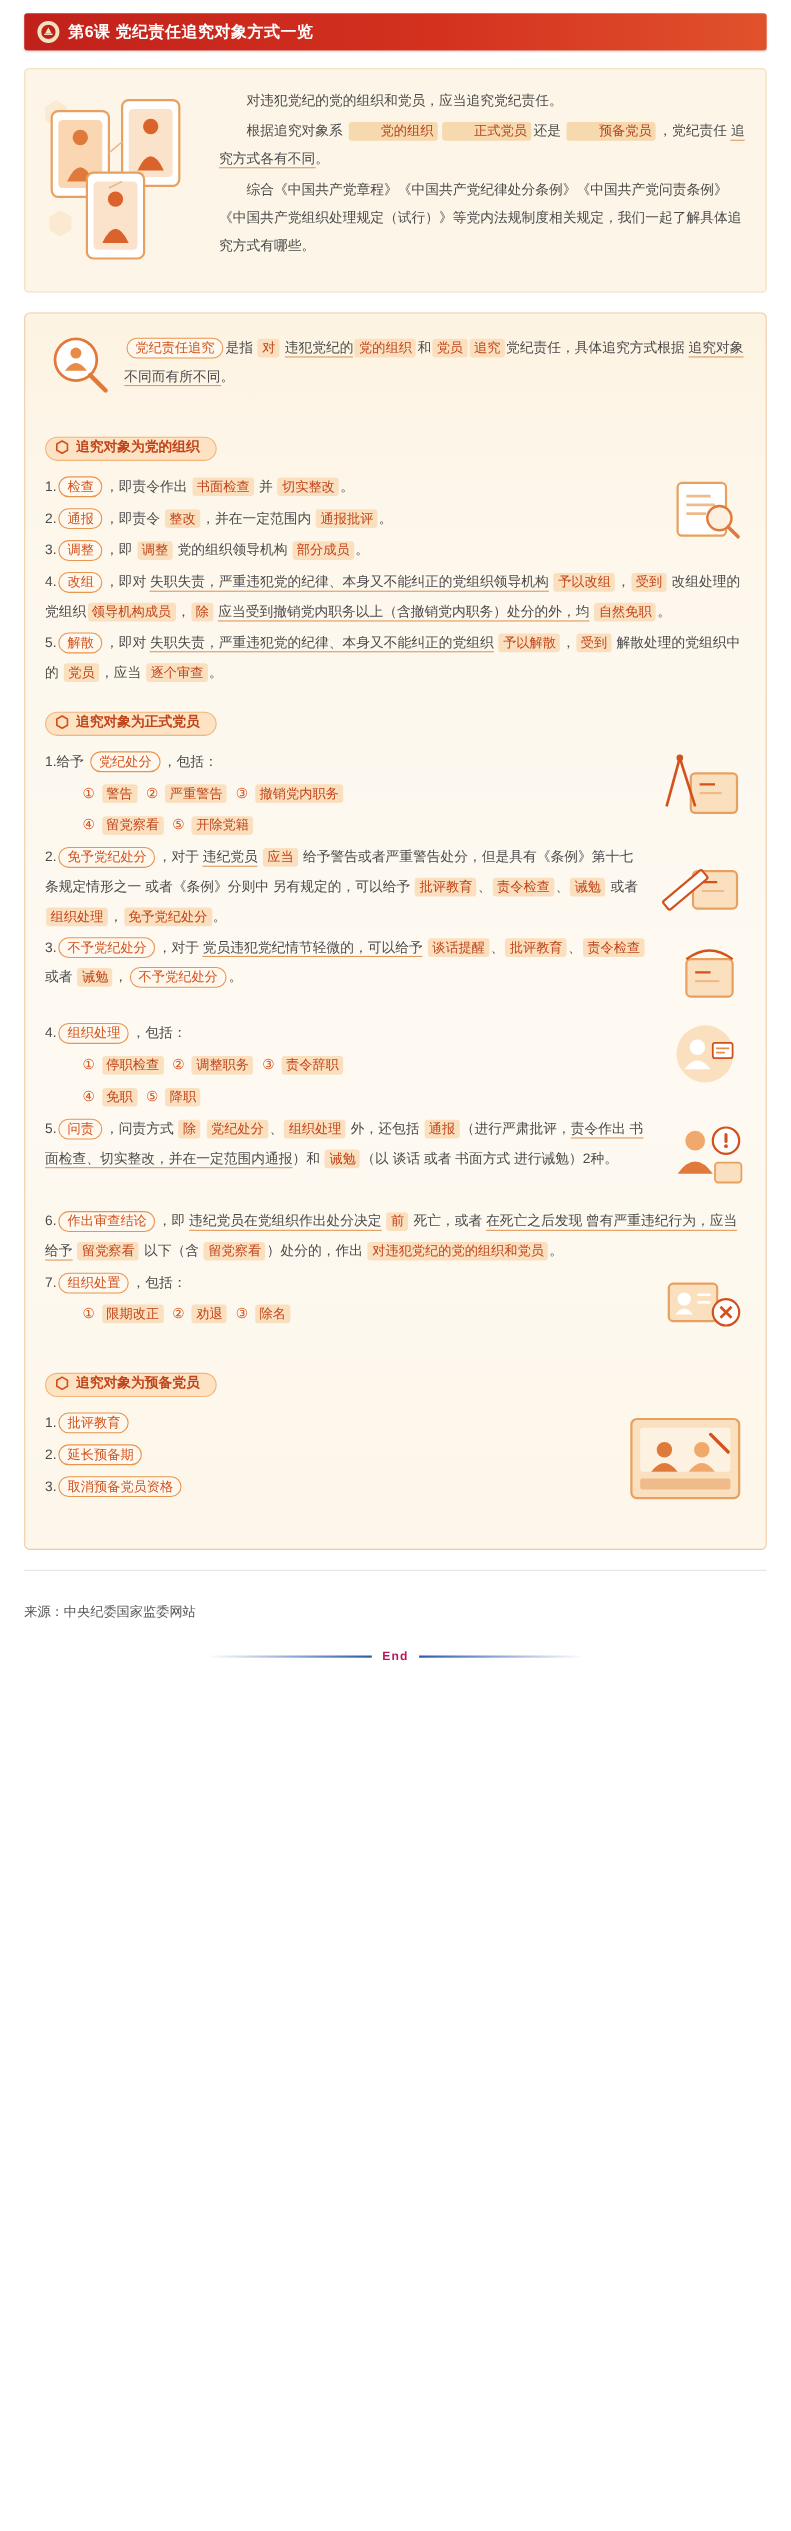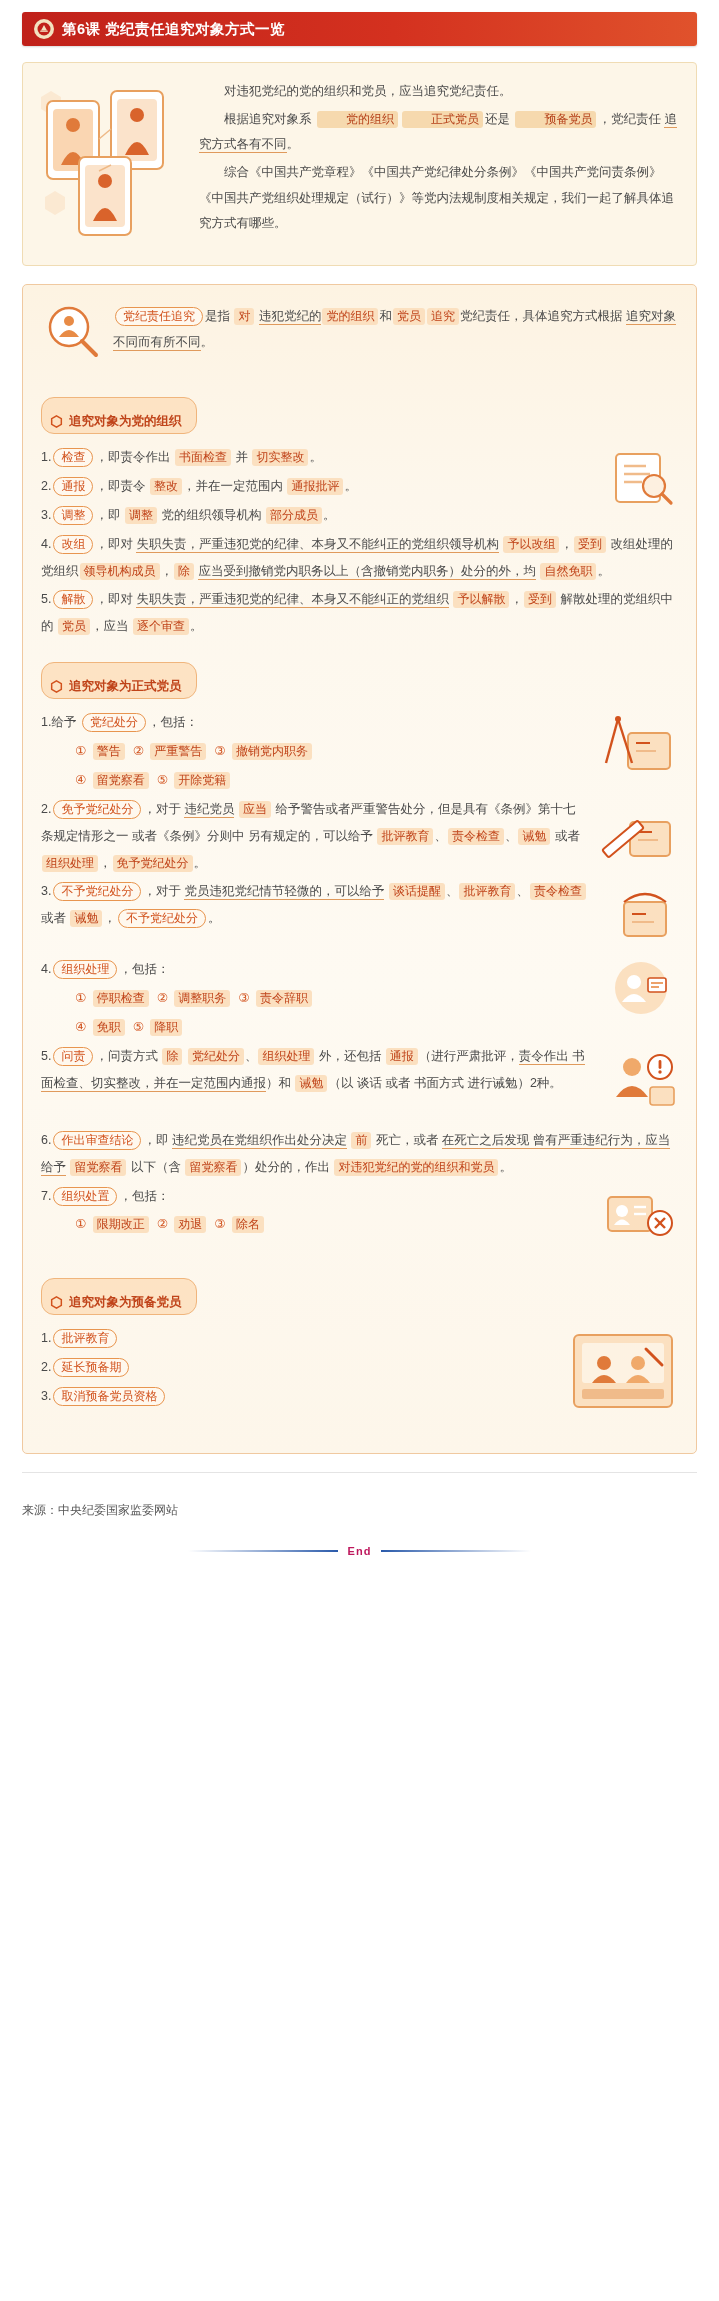--- a/index.html
+++ b/index.html
@@ -138,21 +138,21 @@
   }
 
   
   .sec-head {
     display: inline-flex;
     align-items: center;
     gap: 6px;
     background: #fde3c4;
     border: 1px solid #f0b57c;
     border-radius: 13px;
-    padding: 15px 14px 3px 8px;
+    padding: 0 14px 3px 8px;
     margin: 20px 0 10px 0;
     color: #c0441a;
     font-size: 12.5px;
     font-weight: bold;
   }
   .sec-head .hex {
     width: 13px; height: 13px;
     flex: 0 0 13px;
   }
   .sec-wrap { position: relative; }

